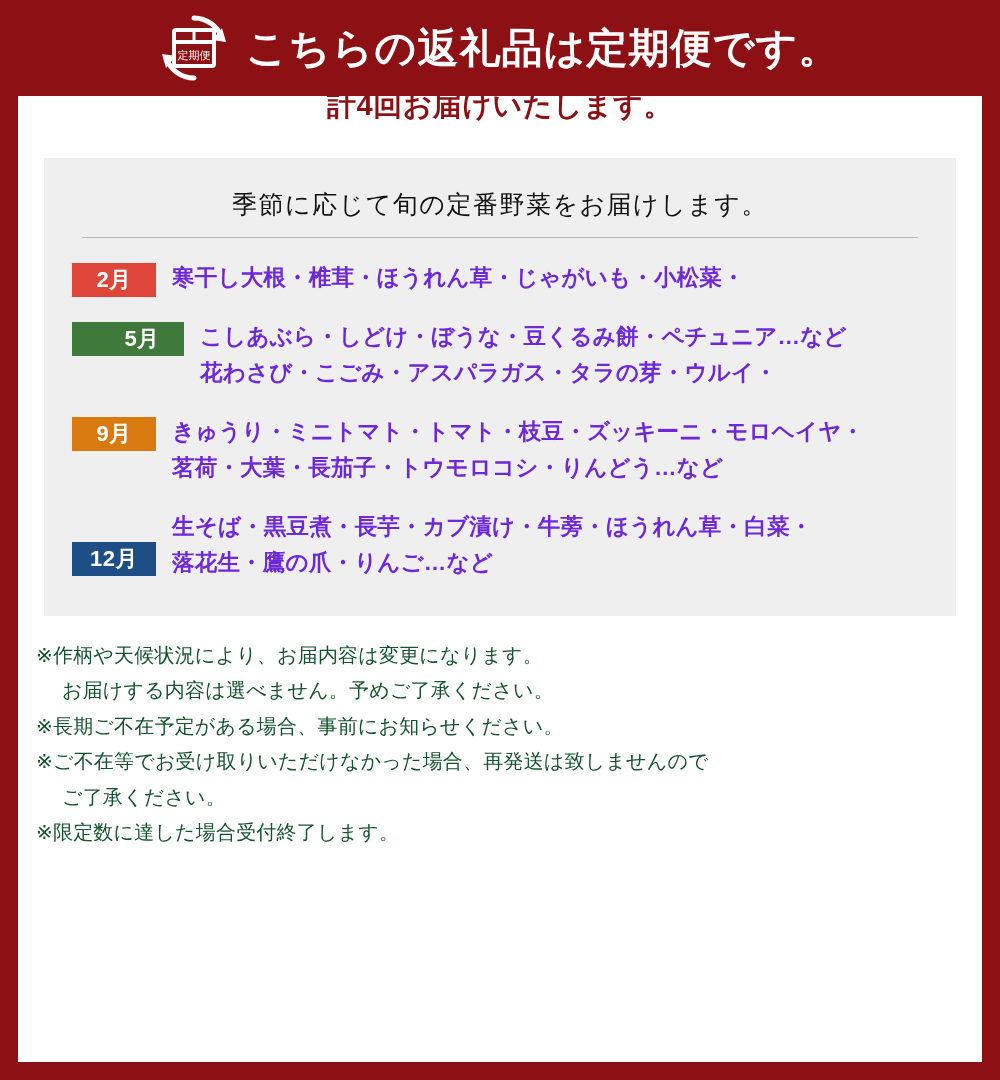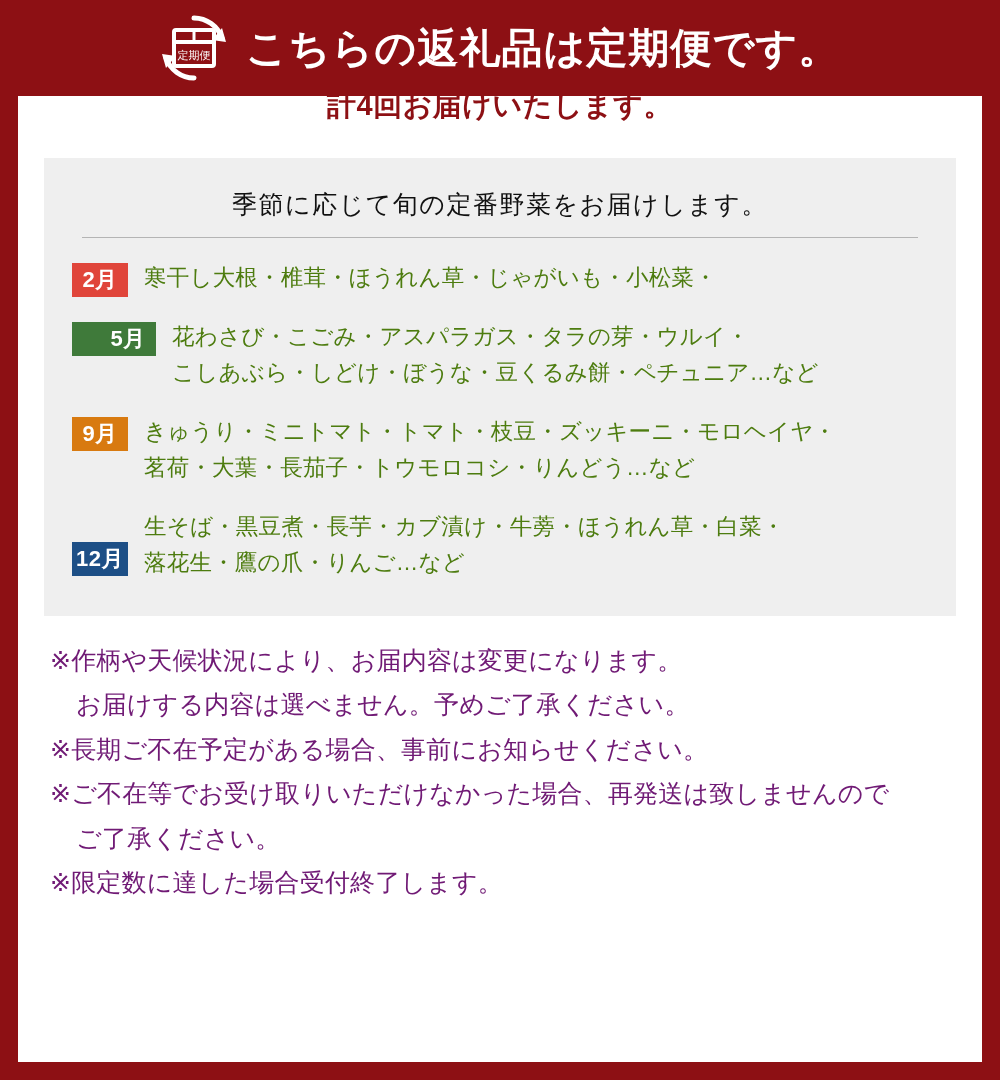--- a/index.html
+++ b/index.html
@@ -96,45 +96,46 @@
     margin: 0 10px 22px 10px;
   }
   .month-row {
     display: flex;
     align-items: flex-start;
     margin-bottom: 22px;
   }
   .month-row:last-child { margin-bottom: 0; }
   .month-badge {
     flex: 0 0 auto;
-    width: 56px;
+    width: 84px;
     height: 34px;
     line-height: 34px;
     text-align: center;
     color: #ffffff;
     font-size: 22px;
     font-weight: bold;
     margin-right: 16px;
     margin-top: 3px;
     letter-spacing: 0.5px;
   }
   .month-items {
     font-size: 22.5px;
     line-height: 1.62;
-    color: #4d7c0f;
+    color: #6d28d9;
     letter-spacing: 0.2px;
+    font-weight: bold;
   }
   .month-items div { white-space: nowrap; }
 
   
   .notes {
-    margin: 22px 40px 0 32px;
-    font-size: 25px;
+    margin: 22px 40px 0 18px;
+    font-size: 20px;
     line-height: 1.78;
-    color: #701a75;
+    color: #14532d;
     letter-spacing: 0.2px;
   }
   .notes .note { white-space: nowrap; }
   .notes .indent { padding-left: 26px; }
 </style>
 </head>
 <body>
 
 <div class="page">
 
@@ -170,22 +171,22 @@
     <div class="month-row">
       <div class="month-badge" style="background-color: rgb(224, 69, 58);">2月</div>
       <div class="month-items">
         <div>寒干し大根・椎茸・ほうれん草・じゃがいも・小松菜・</div>
       </div>
     </div>
 
     <div class="month-row">
       <div class="month-badge" style="background-color: rgb(63, 122, 58); padding-left: 28px;">5月</div>
       <div class="month-items">
+        <div>こしあぶら・しどけ・ぼうな・豆くるみ餅・ペチュニア…など</div>
         <div>花わさび・こごみ・アスパラガス・タラの芽・ウルイ・</div>
-        <div>こしあぶら・しどけ・ぼうな・豆くるみ餅・ペチュニア…など</div>
       </div>
     </div>
 
     <div class="month-row">
       <div class="month-badge" style="background-color: rgb(216, 122, 16);">9月</div>
       <div class="month-items">
         <div>きゅうり・ミニトマト・トマト・枝豆・ズッキーニ・モロヘイヤ・</div>
         <div>茗荷・大葉・長茄子・トウモロコシ・りんどう…など</div>
       </div>
     </div>

